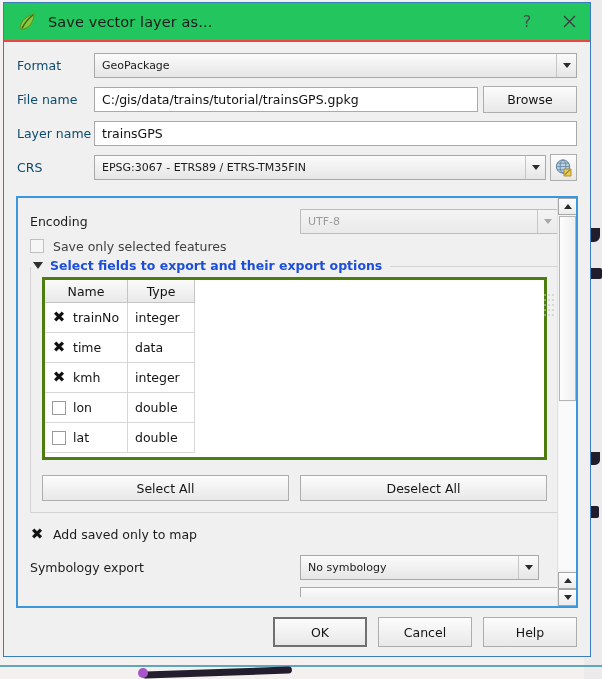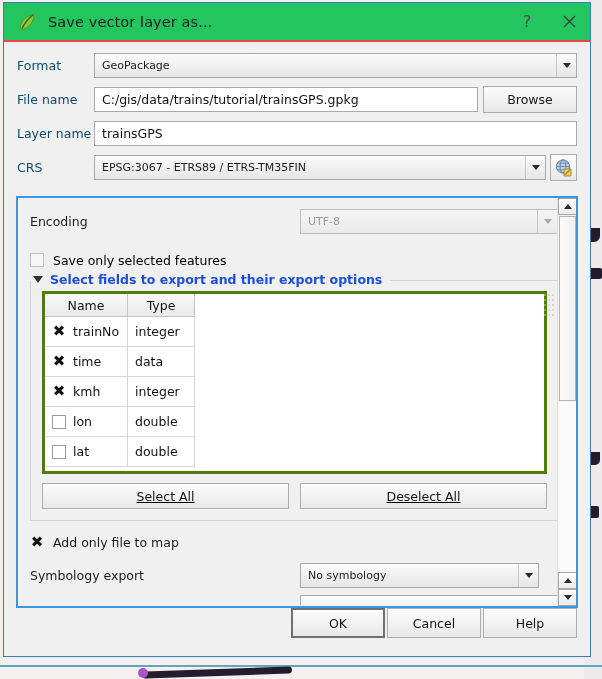--- a/index.html
+++ b/index.html
@@ -218,21 +218,21 @@
     left: 0; top: 0;
     width: 553px;
     padding: 10px 12px 0 12px;
     box-sizing: border-box;
   }
 
   .enc-row {
     display: flex;
     align-items: center;
     height: 26px;
-    margin-bottom: 14px;
+    margin-bottom: 0;
   }
   .enc-label {
     font-size: 12.5px;
     color: #1c1c1c;
     flex: none;
     width: 270px;
   }
 
   .checkrow {
     display: flex;
@@ -253,21 +253,21 @@
   .checkbox.disabled { border-color: #c0c0c0; background: #f6f6f6; }
   .checkbox.checked {
     border: none;
     background: transparent;
     font-size: 15px;
     font-weight: bold;
     color: #121212;
     line-height: 1;
   }
   .checkrow .cbl { font-size: 12.5px; color: #1c1c1c; }
-  .checkrow .cbl.disabled { color: #000000; }
+  .checkrow .cbl.disabled { color: #404040; }
 
   
   .groupbox {
     margin-top: 9px;
     border: 1px solid #d3d3d3;
     border-top: none;
     position: relative;
     padding: 10px 11px 11px 11px;
     box-sizing: border-box;
   }
@@ -344,22 +344,21 @@
     border: none; background: transparent;
     font-size: 15px; font-weight: bold; color: #111;
     line-height: 13px; text-align: center;
   }
   .col-name { width: 66px; }
   .col-type { width: 50px; }
 
   .selbtn-row {
     display: flex;
     gap: 11px;
-    margin-top: 9px;
-    text-decoration: underline;
+    margin-top: 15px;
   }
   .selbtn-row .btn { flex: 1; height: 26px; }
 
   .symb-row {
     display: flex;
     align-items: center;
     height: 26px;
     margin-top: 8px;
   }
   .symb-label { font-size: 12.5px; color: #1c1c1c; width: 270px; flex: none; }
@@ -432,24 +431,24 @@
   .splitter-grip i {
     position: absolute;
     width: 2px; height: 2px;
     background: #c3c3c3;
   }
 
   
   .bottom-bar {
     flex: 1;
     display: flex;
-    align-items: flex-start;
+    align-items: center;
     justify-content: flex-end;
     padding-right: 13px;
-    gap: 2px;
+    gap: 11px;
   }
   .bottom-bar .btn { width: 94px; height: 30px; }
 </style>
 </head>
 <body>
 
 <div id="desktop-background">
   <div class="bg-right-strip"></div>
   <div class="bg-blob b1"></div>
   <div class="bg-blob b2"></div>
@@ -622,21 +621,21 @@
             <span>Select All</span>
           </div>
           <div class="btn">
             <span>Deselect All</span>
           </div>
         </div>
       </div>
 
       <div class="checkrow" style="margin-top:9px;">
         <span class="checkbox checked">✖</span>
-        <span class="cbl">Add only file to map</span>
+        <span class="cbl">Add saved only to map</span>
       </div>
 
       <div class="symb-row">
         <div class="symb-label">Symbology export</div>
         <div class="combo" style="width:239px;">
           <span>No symbology</span>
           <span class="arrow-box">
             <i class="caret-down"></i>
           </span>
         </div>

